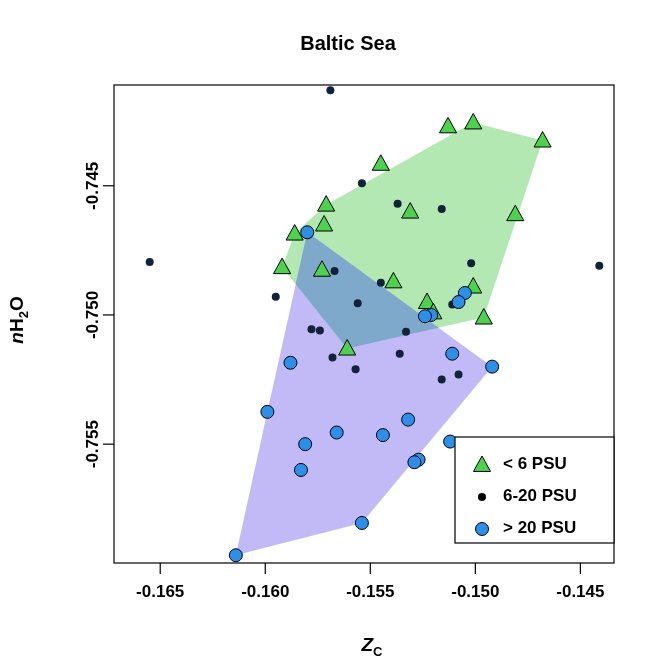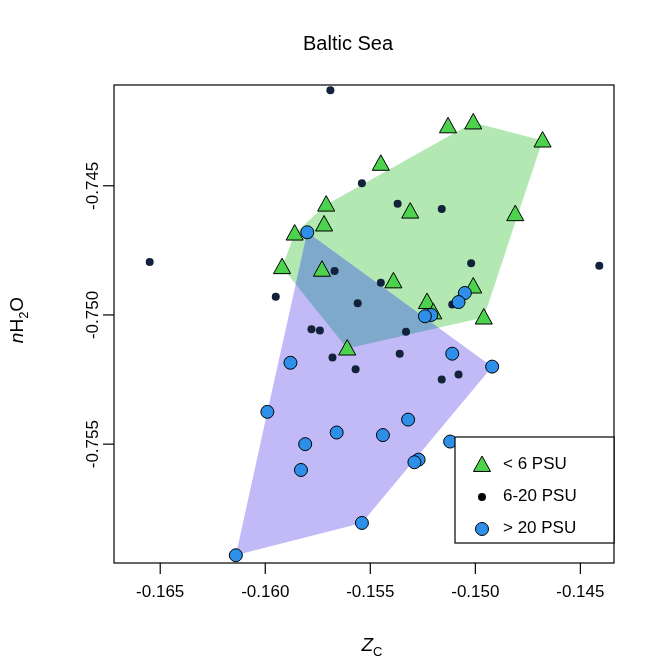--- a/index.html
+++ b/index.html
@@ -7,20 +7,21 @@
     padding: 0;
     background: #ffffff;
   }
   #root {
     position: relative;
     width: 672px;
     height: 671px;
     background: #ffffff;
     font-family: "Liberation Sans", sans-serif;
     overflow: hidden;
+    font-weight: bold;
   }
   #plot-svg {
     position: absolute;
     left: 0;
     top: 0;
     width: 672px;
     height: 671px;
     display: block;
   }
   .chart-title {

